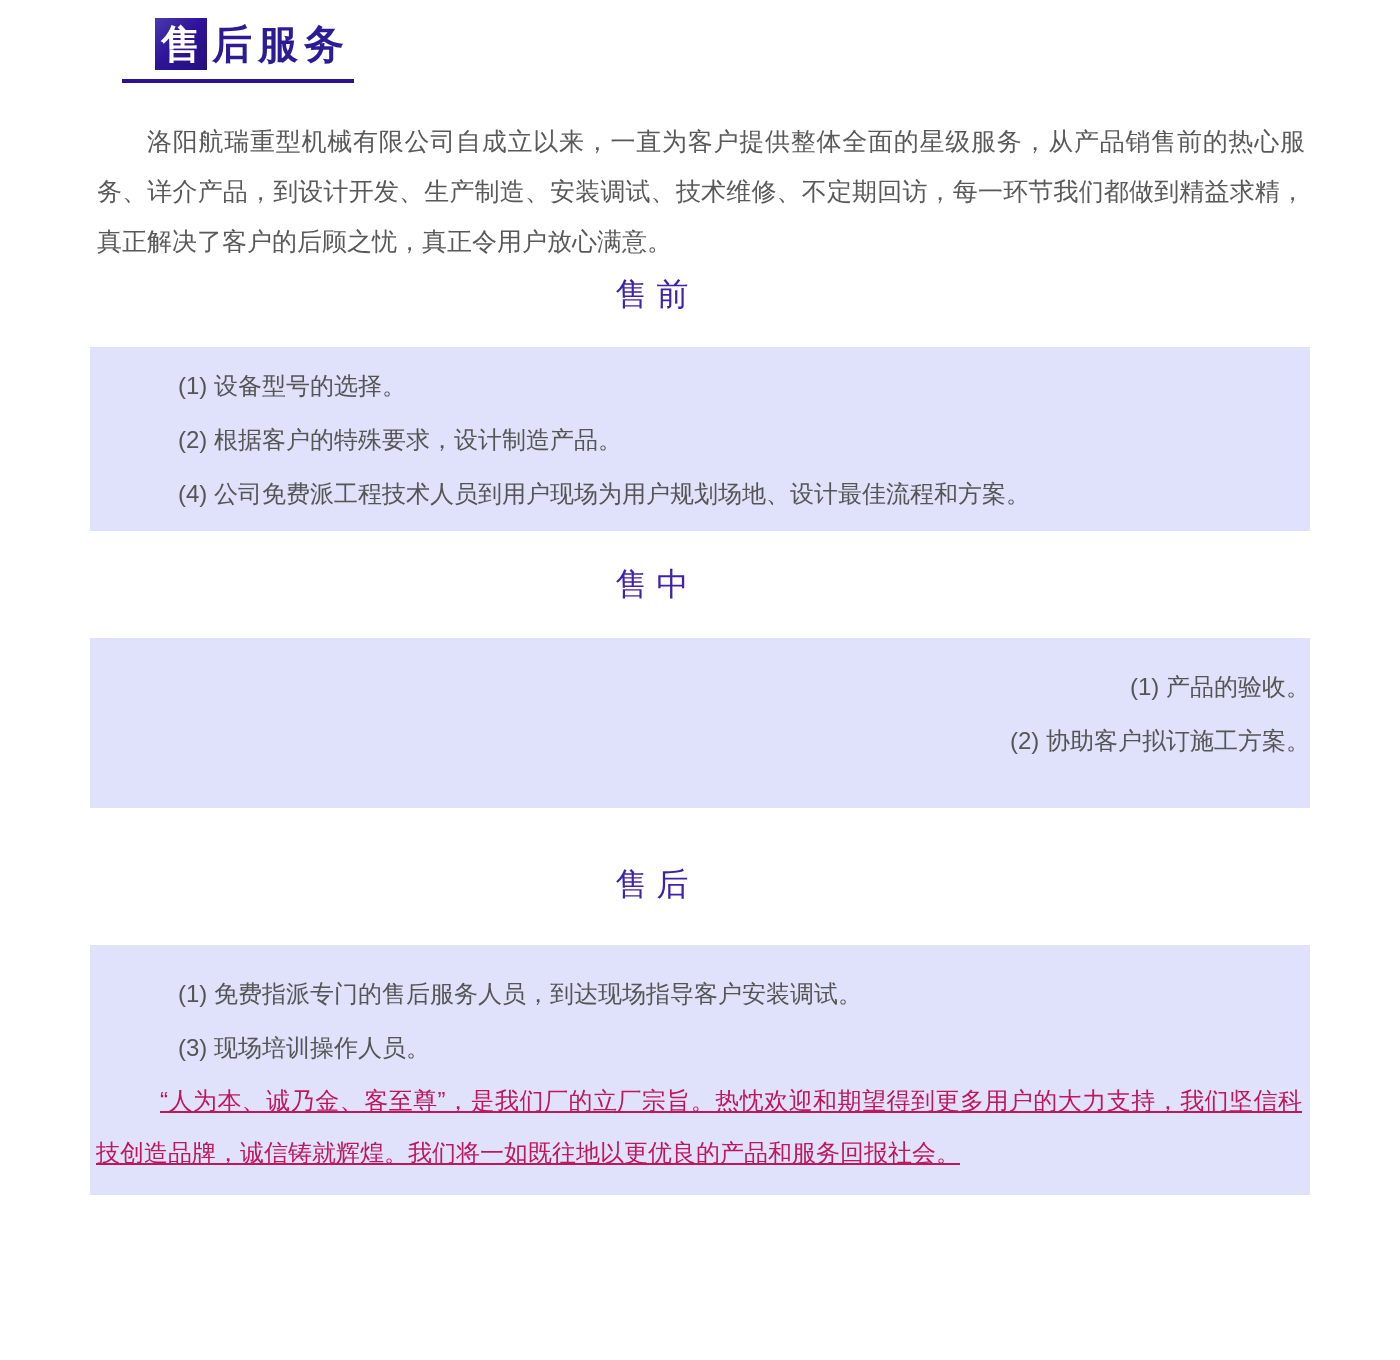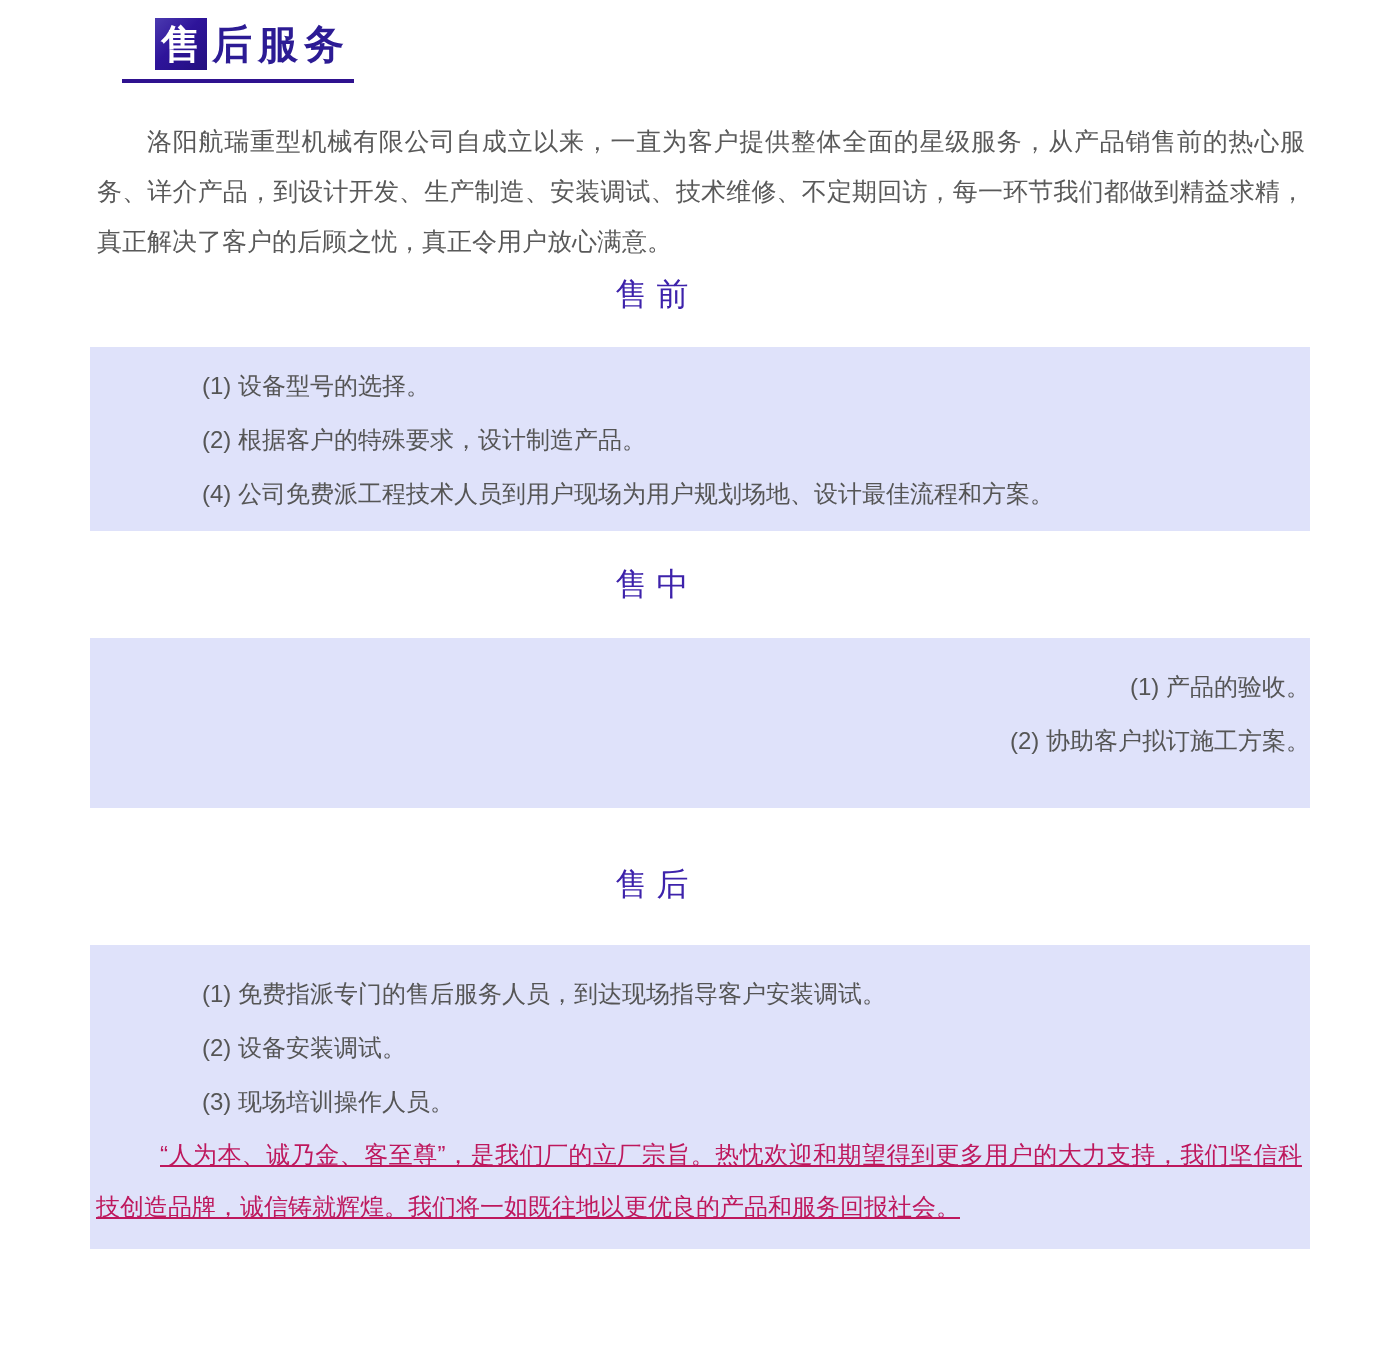--- a/index.html
+++ b/index.html
@@ -85,21 +85,21 @@
   .panel {
     width: 1220px;
     margin-left: 90px;
     background: #dfe2fa;
   }
   .panel-1 { margin-top: 36px; padding: 12px 0 10px; }
   .panel-2 { margin-top: 37px; padding: 22px 0 40px; text-align: right; }
   .panel-3 { margin-top: 44px; padding: 22px 0 16px; }
   .panel .item {
     margin: 0;
-    padding-left: 112px;
+    padding-left: 88px;
     font-size: 24px;
     line-height: 54px;
     color: #555555;
     white-space: nowrap;
   }
 
   
   .closing {
     margin: 0 0 0 6px;
     width: 1206px;
@@ -138,18 +138,17 @@
 
   <section class="panel panel-2">
     <p class="item">(1) 产品的验收。</p>
     <p class="item">(2) 协助客户拟订施工方案。</p>
   </section>
 
   <h2 class="section-title third">售 后</h2>
 
   <section class="panel panel-3">
     <p class="item">(1) 免费指派专门的售后服务人员，到达现场指导客户安装调试。</p>
-    <p class="item">(2) 设备安装调试。</p>
     <p class="item">(3) 现场培训操作人员。</p>
     <p class="closing">“人为本、诚乃金、客至尊”，是我们厂的立厂宗旨。热忱欢迎和期望得到更多用户的大力支持，我们坚信科技创造品牌，诚信铸就辉煌。我们将一如既往地以更优良的产品和服务回报社会。</p>
   </section>
 
 </div>
 
 </body></html>

